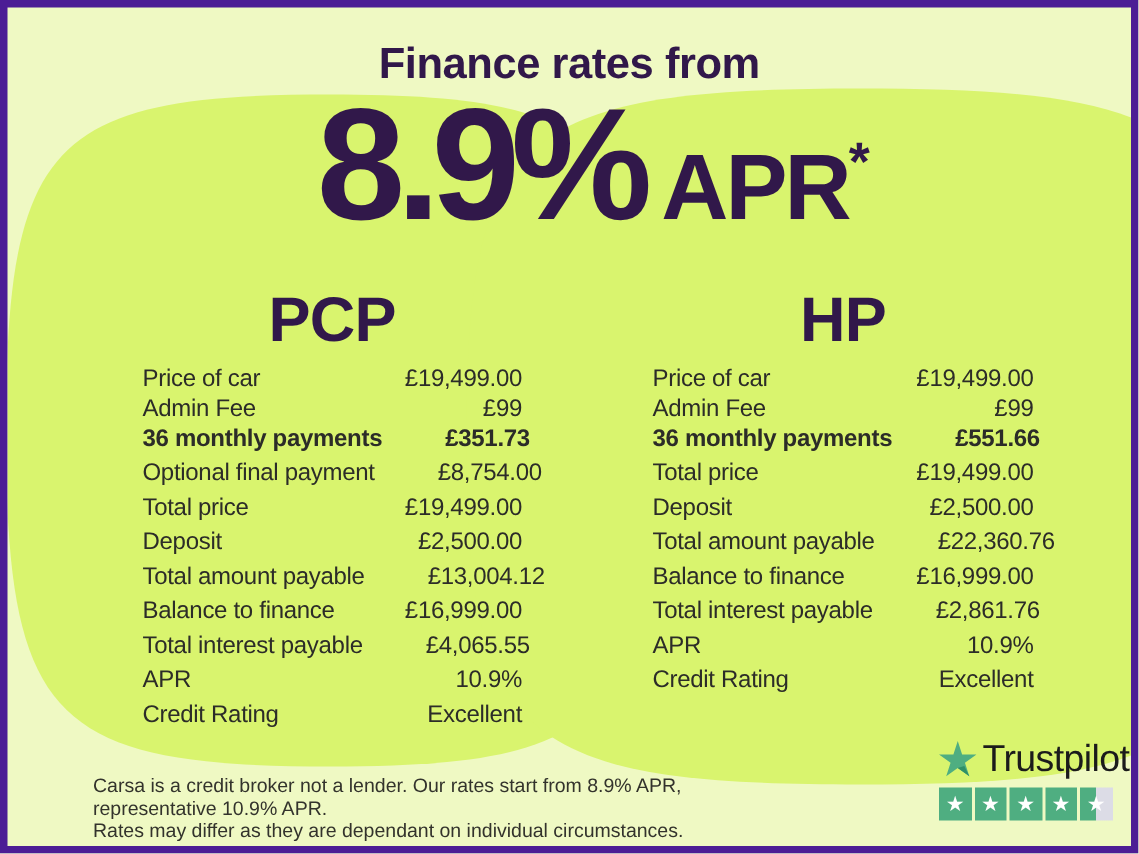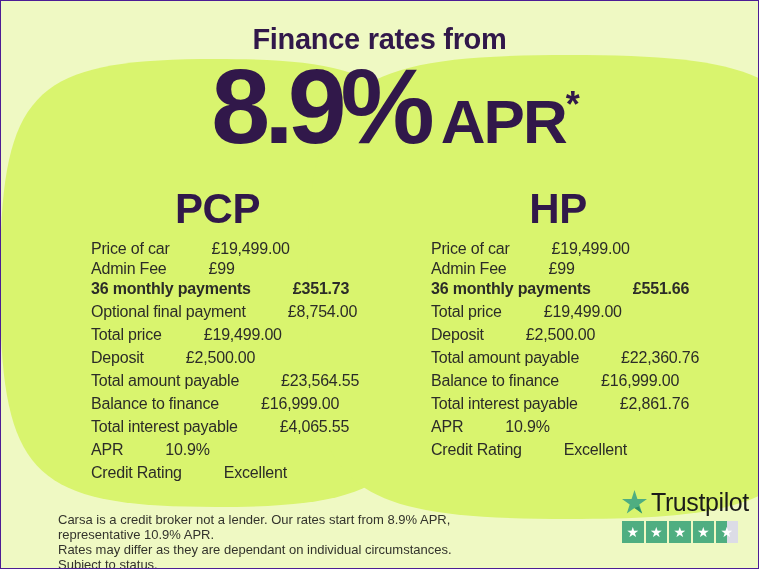--- a/index.html
+++ b/index.html
@@ -3,21 +3,21 @@
 <meta charset="utf-8">
 <style>
   html,body{margin:0;padding:0;background:#e8e8e8;}
   .canvas{
     position:relative;
     width:759px;height:569px;
     margin:0 auto;
     background:var(--pale,#eff9c3);
     overflow:hidden;
     box-sizing:border-box;
-    border:1px solid #4c1d95;
+    border:5px solid #4c1d95;
     font-family:"Liberation Sans", sans-serif;
   }
   .blobs{position:absolute;left:0;top:0;width:759px;height:569px;}
 
   .title{
     position:absolute;top:22px;left:0;width:100%;
     text-align:center;
     font-size:29px;font-weight:700;letter-spacing:-0.3px;
     color:var(--purple,#31184a);
   }
@@ -32,21 +32,21 @@
 
   .col{position:absolute;top:189px;color:var(--text,#2c2c28);}
   .col.pcp{left:90px;width:253px;}
   .col.hp{left:430px;width:254px;}
   .col h2{
     margin:0 0 12px 0;text-align:center;
     font-size:42px;line-height:38px;font-weight:700;letter-spacing:-0.5px;
     color:var(--purple,#31184a);
   }
   .row{
-    display:flex;align-items:baseline;
+    display:flex;justify-content:space-between;align-items:baseline;
     height:23px;font-size:16px;letter-spacing:-0.2px;
   }
   .row.compact{height:20px;}
   .row.bold{font-weight:700;}
   .row .label{text-align:left;white-space:nowrap;}
   .row .value{text-align:right;white-space:nowrap;margin-left:42px;}
 
   .disclaimer{
     position:absolute;left:57px;top:511px;width:430px;
     font-size:13px;line-height:15px;color:#33332c;letter-spacing:0;
@@ -112,21 +112,21 @@
         <div class="row">
         <span class="label">Total price</span>
         <span class="value">£19,499.00</span>
       </div>
         <div class="row">
         <span class="label">Deposit</span>
         <span class="value">£2,500.00</span>
       </div>
         <div class="row">
         <span class="label">Total amount payable</span>
-        <span class="value">£23,564.55</span>
+        <span class="value">£13,004.12</span>
       </div>
         <div class="row">
         <span class="label">Balance to finance</span>
         <span class="value">£16,999.00</span>
       </div>
         <div class="row">
         <span class="label">Total interest payable</span>
         <span class="value">£4,065.55</span>
       </div>
         <div class="row">

